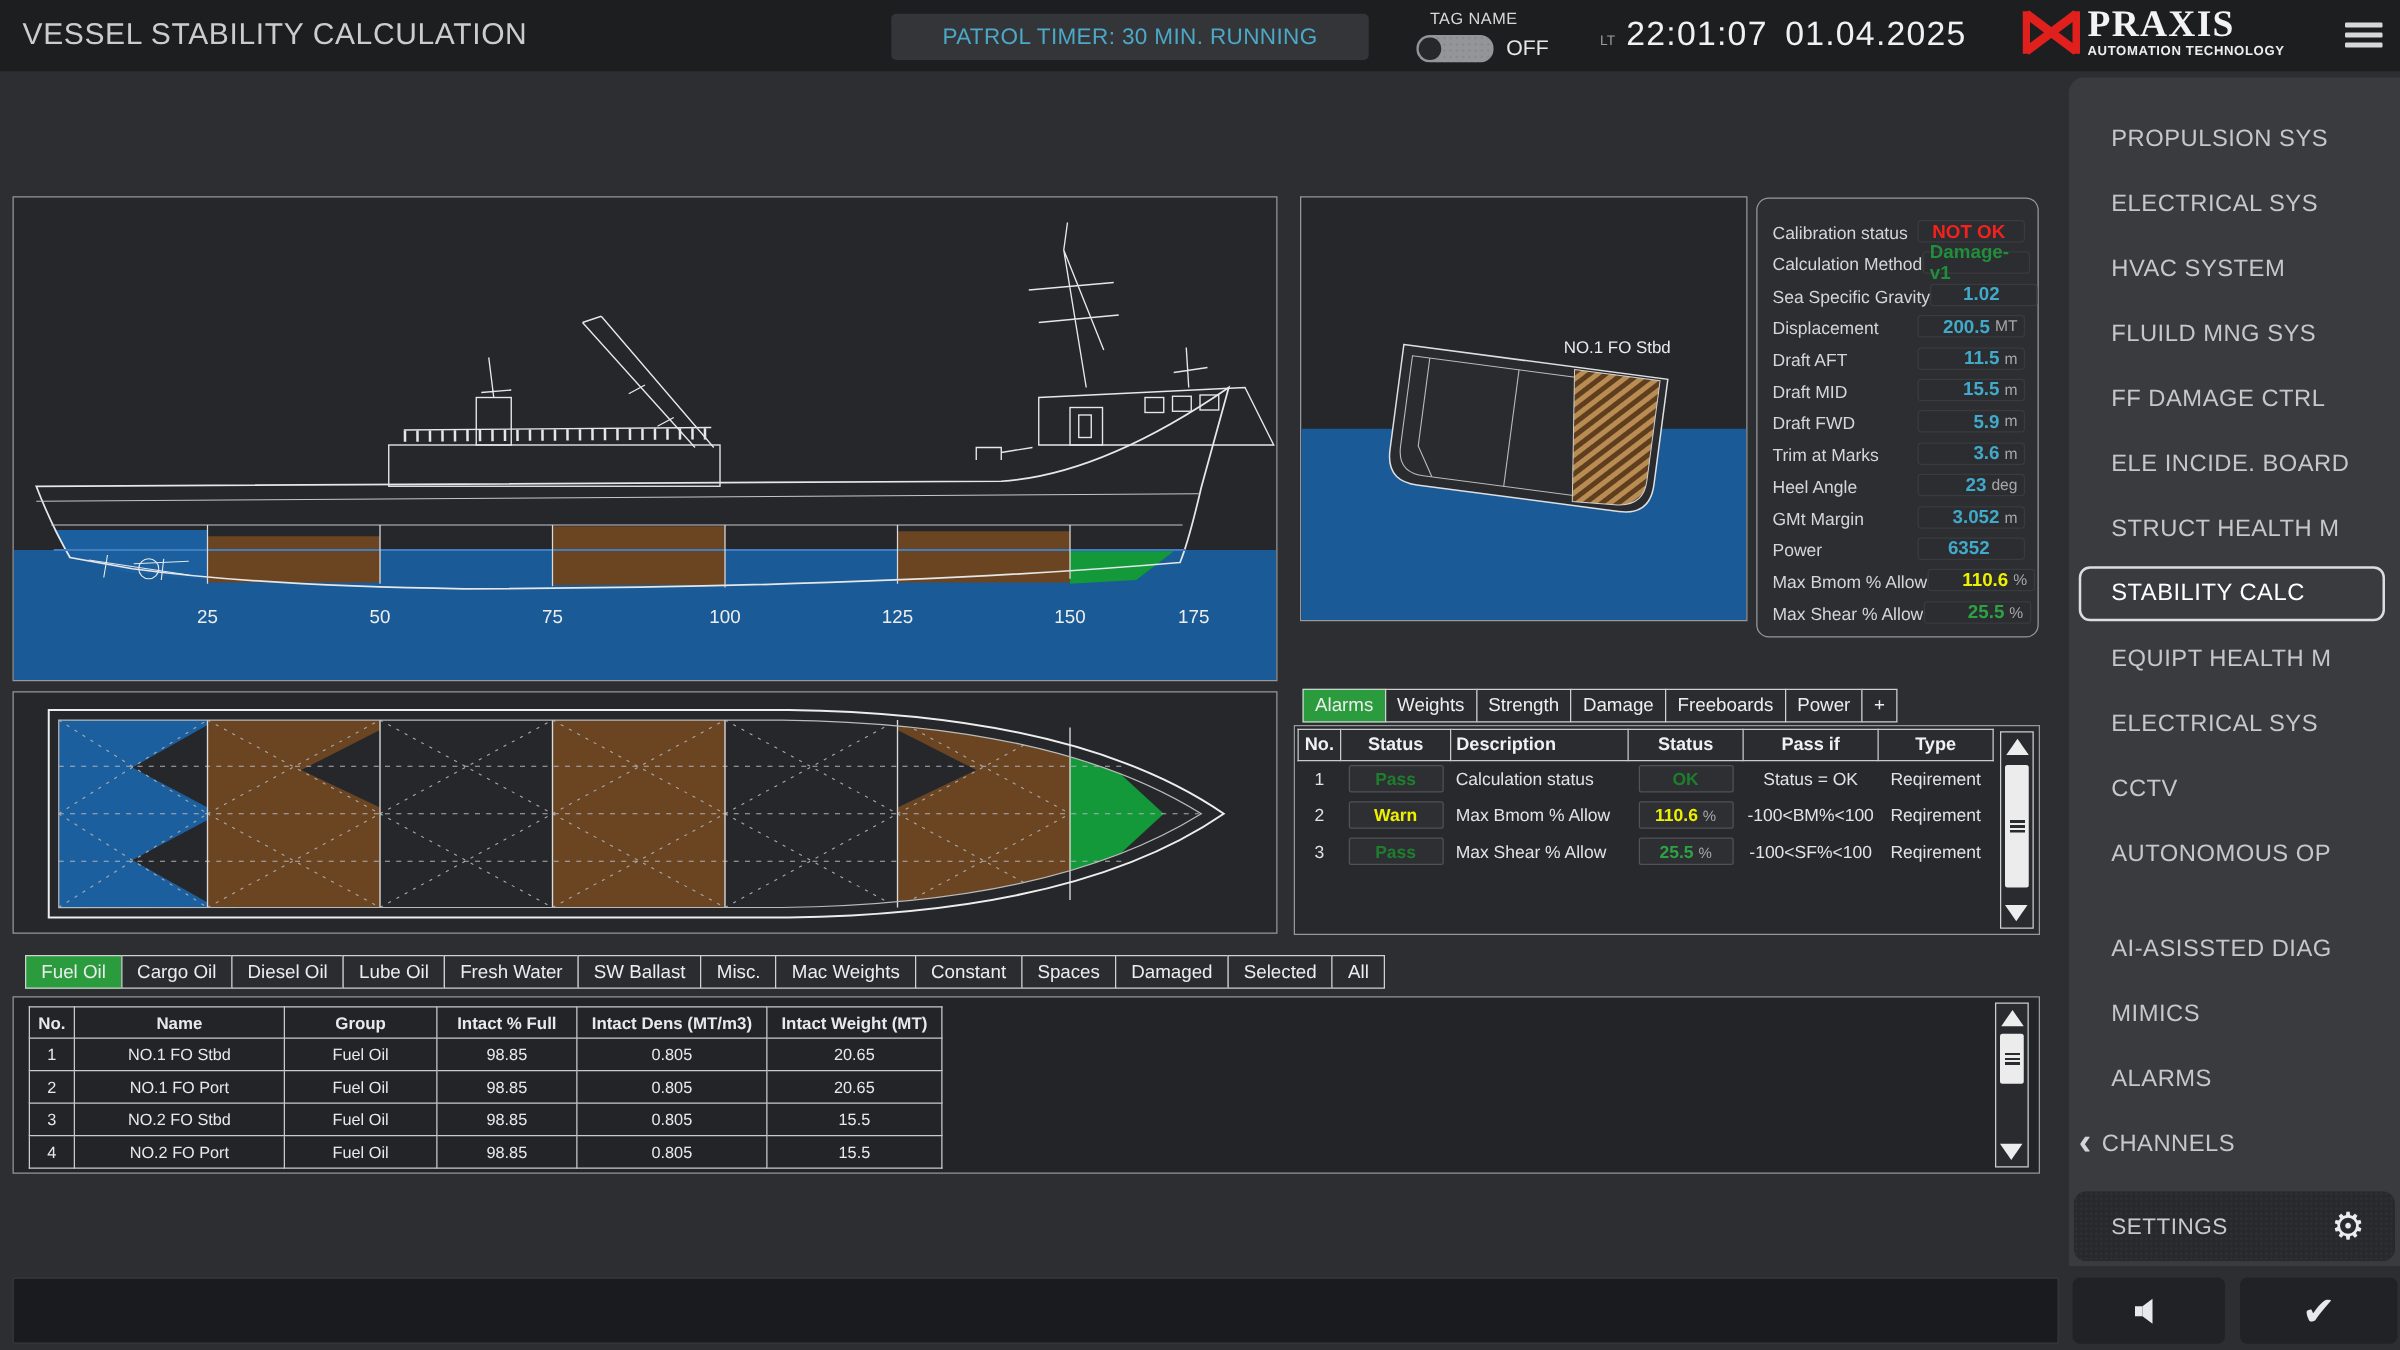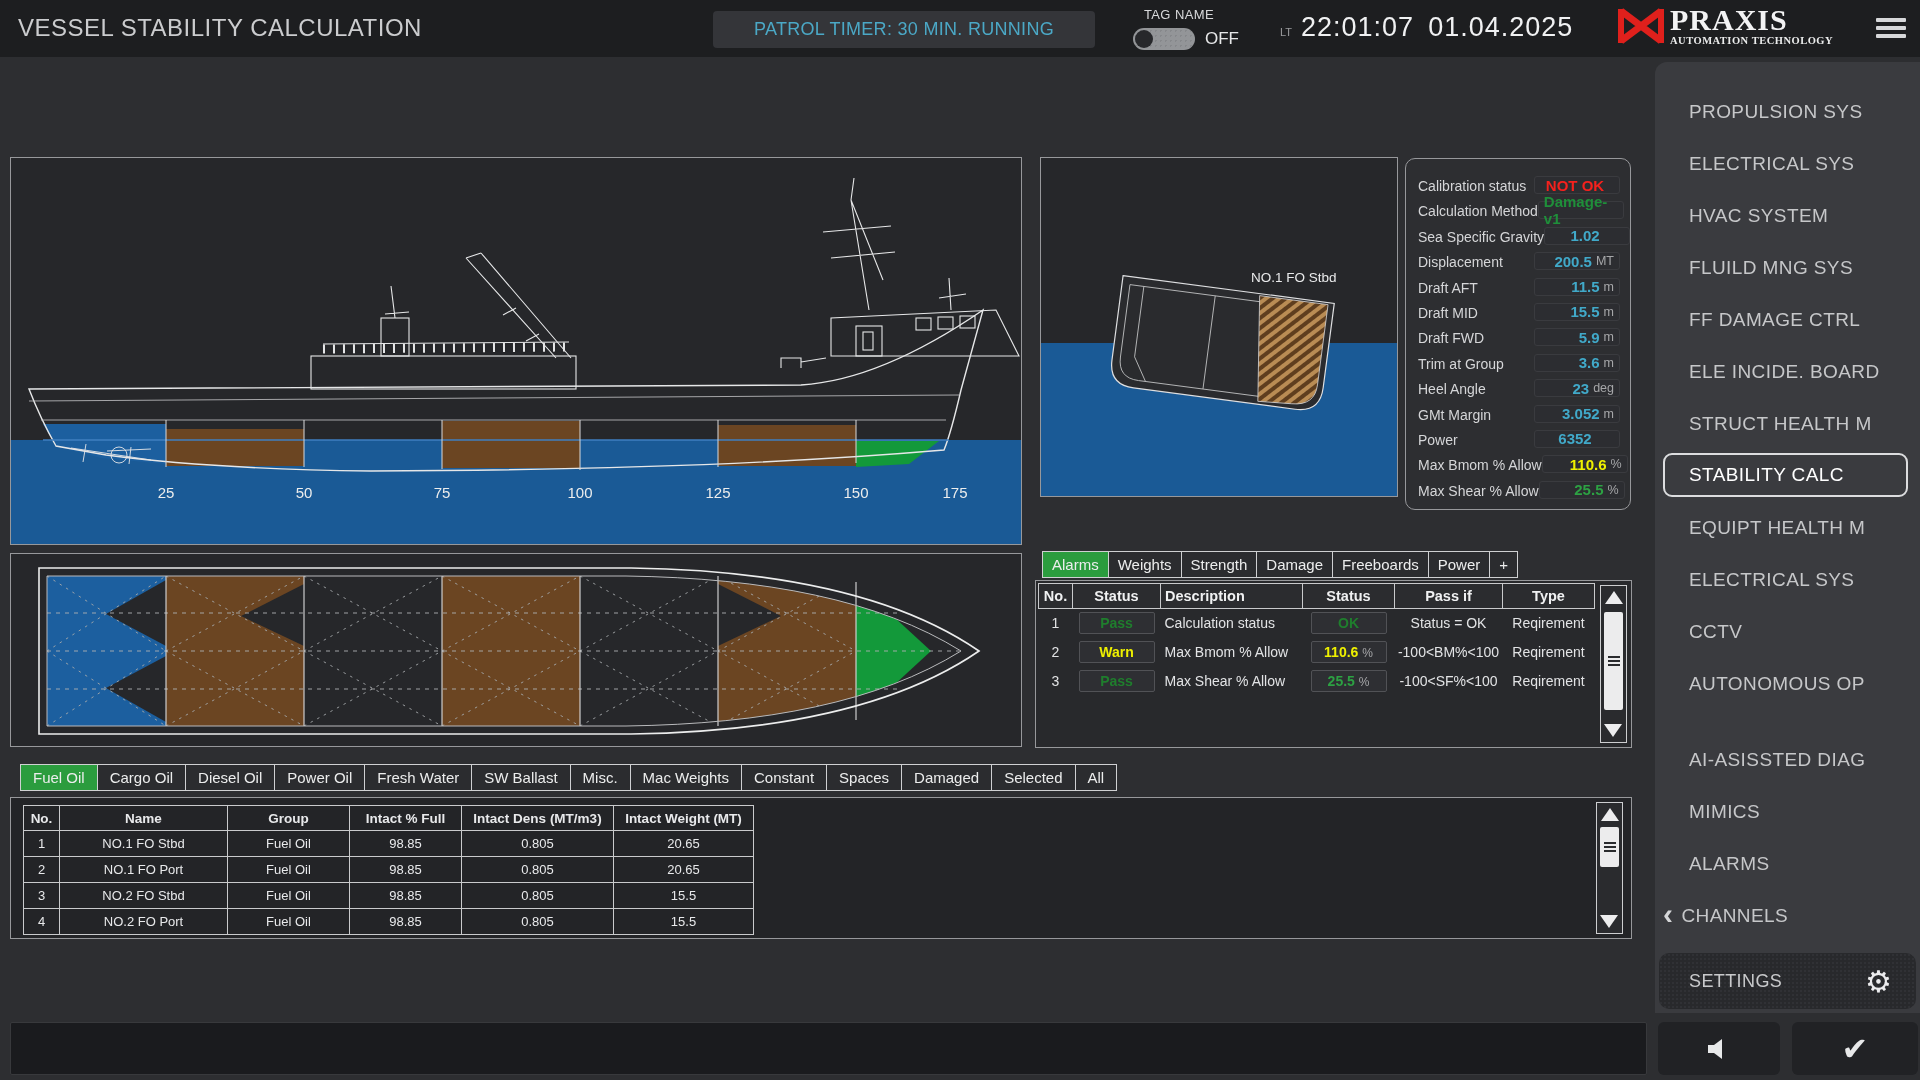--- a/index.html
+++ b/index.html
@@ -18,21 +18,21 @@
             background-image:radial-gradient(#86888b 1px, transparent 1px); background-size:5px 5px; }
   .knob { position:absolute; left:2px; top:2px; width:18px; height:18px; border-radius:50%; background:#27282b; }
   .toggle-state { margin-left:10px; font-size:17px; color:#e6e7e8; }
   .clock { position:absolute; left:1280px; top:12px; display:flex; align-items:baseline; }
   .tz { font-size:11px; color:#9b9c9e; margin-right:9px; }
   .time, .date { font-size:27px; color:#f0f1f2; letter-spacing:1px; }
   .date { margin-left:14px; }
   .logo { position:absolute; left:1618px; top:5px; display:flex; align-items:center; }
   .logo-text { margin-left:6px; }
   .brand { font-family:"Liberation Serif", serif; font-weight:700; font-size:30px; color:#f3f3f4; letter-spacing:1px; line-height:30px; }
-  .brand-sub { font-size:10.5px; font-weight:700; color:#eceded; letter-spacing:0.5px;font-family:Liberation Serif, serif; }
+  .brand-sub { font-size:10.5px; font-weight:700; color:#eceded; letter-spacing:0.5px; }
   .burger { position:absolute; right:14px; top:18px; width:30px; cursor:pointer; }
   .burger span { display:block; width:30px; height:4px; background:#d7d8da; border-radius:1px; margin-bottom:4px; }
 
   
   .panel { position:absolute; border:1px solid #97989b; background:#26272a; }
   .side-panel  { left:10px;  top:157px; width:1012px; height:388px; }
   .plan-panel  { left:10px;  top:553px; width:1012px; height:194px; }
   .sect-panel  { left:1040px; top:157px; width:358px; height:340px; }
 
   
@@ -305,21 +305,21 @@
         </span>
       </div>
     <div class="stat-row">
         <span class="stat-label">Draft FWD</span>
         <span class="stat-box">
           <i class="v">5.9</i>
           <i class="u">m</i>
         </span>
       </div>
     <div class="stat-row">
-        <span class="stat-label">Trim at Group</span>
+        <span class="stat-label">Trim at Marks</span>
         <span class="stat-box">
           <i class="v">3.6</i>
           <i class="u">m</i>
         </span>
       </div>
     <div class="stat-row">
         <span class="stat-label">Heel Angle</span>
         <span class="stat-box">
           <i class="v">23</i>
           <i class="u">deg</i>
@@ -416,21 +416,21 @@
           <span class="grip"></span>
         </div>
       <div class="sb-arrow down"></div>
     </div>
   </div>
 
   <div class="tabrow tank-tabs">
     <div class="tab active">Fuel Oil</div>
     <div class="tab">Cargo Oil</div>
     <div class="tab">Diesel Oil</div>
-    <div class="tab">Power Oil</div>
+    <div class="tab">Lube Oil</div>
     <div class="tab">Fresh Water</div>
     <div class="tab">SW Ballast</div>
     <div class="tab">Misc.</div>
     <div class="tab">Mac Weights</div>
     <div class="tab">Constant</div>
     <div class="tab">Spaces</div>
     <div class="tab">Damaged</div>
     <div class="tab">Selected</div>
     <div class="tab">All</div>
   </div>

